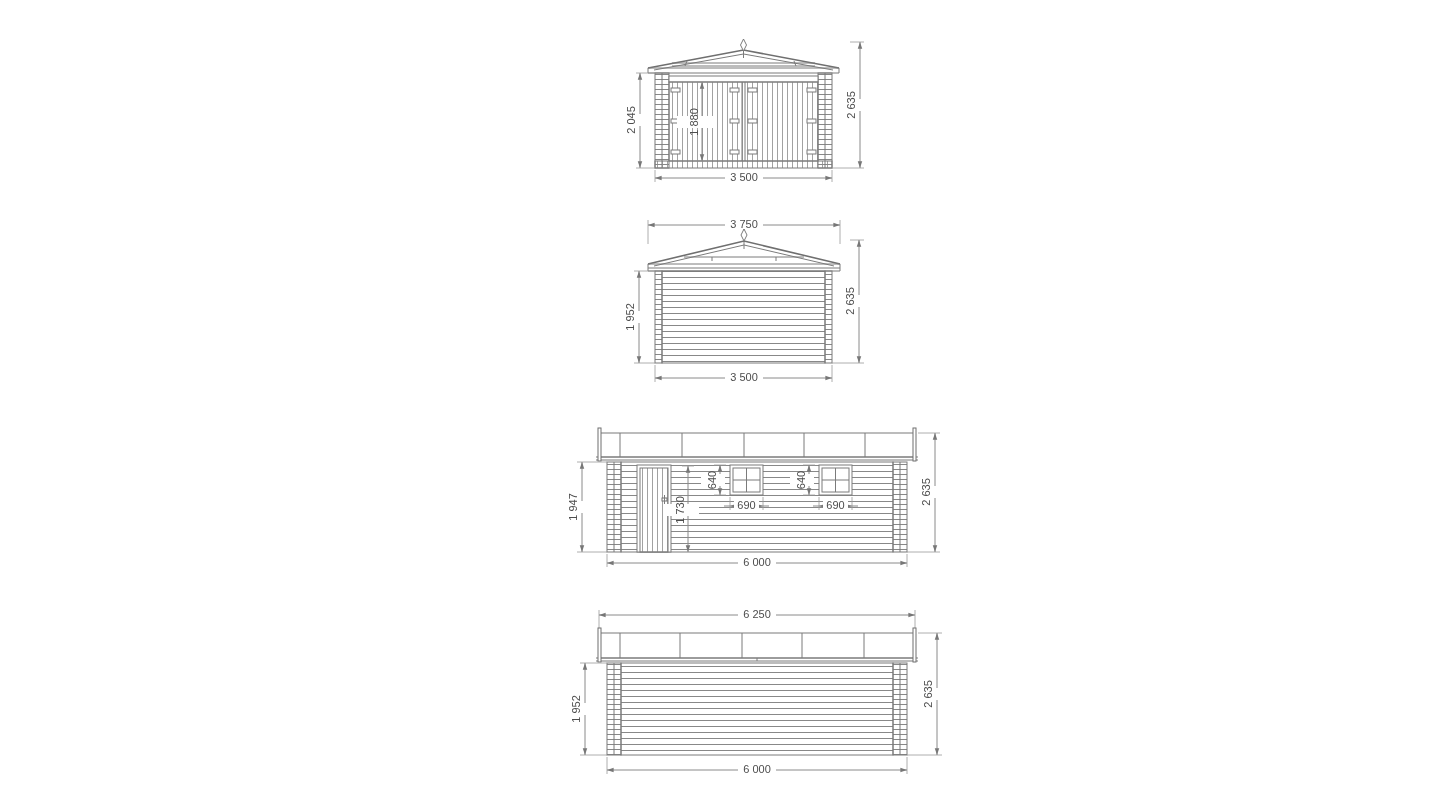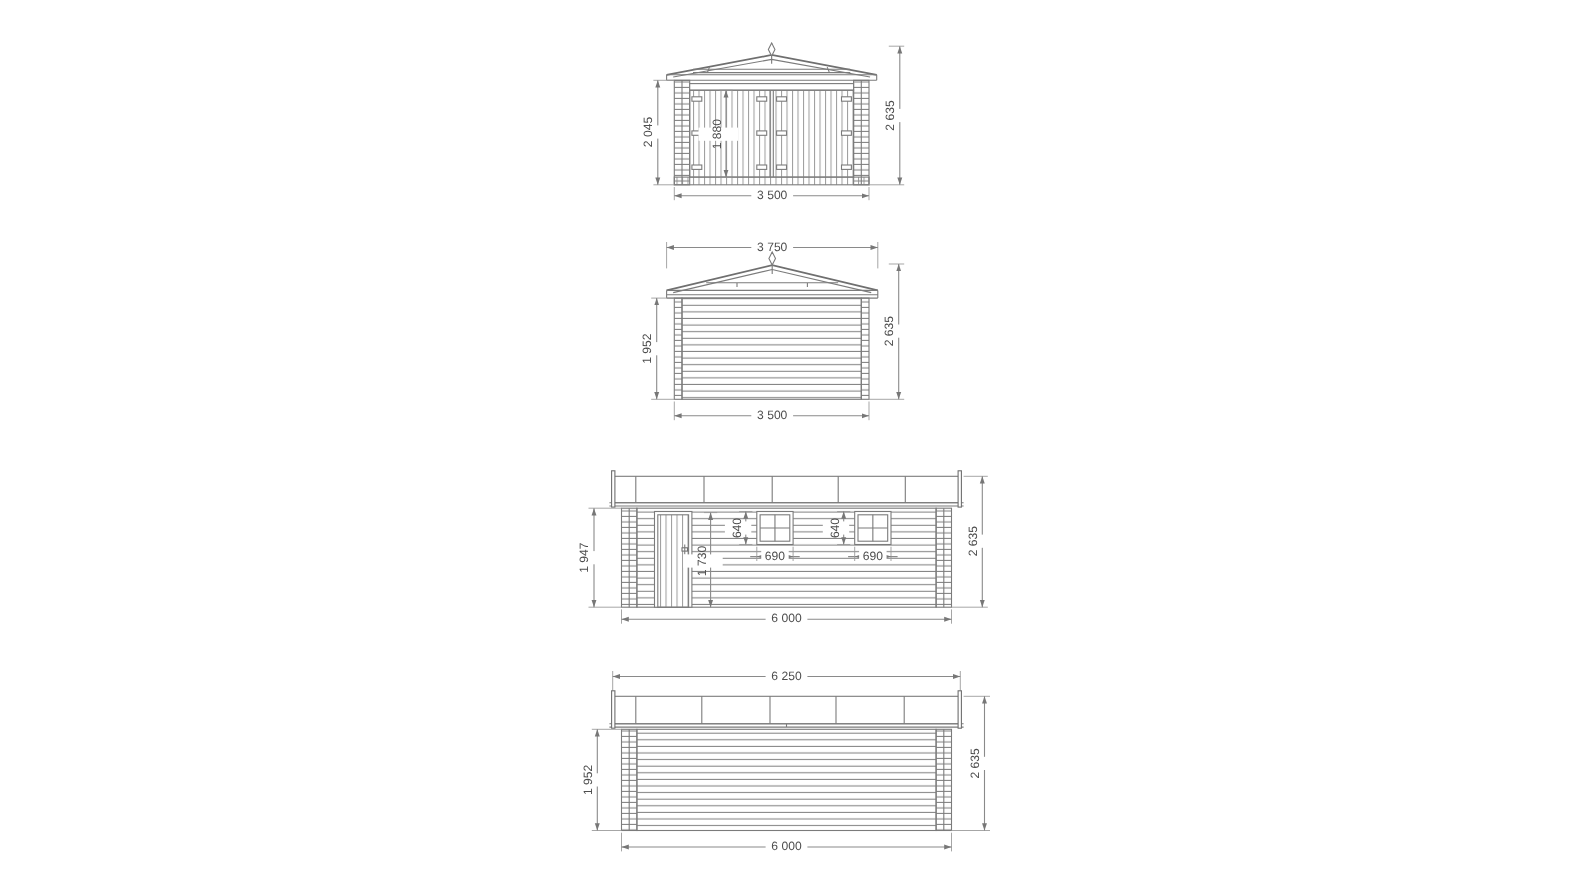--- a/index.html
+++ b/index.html
@@ -1,17 +1,17 @@
 <!DOCTYPE html>
 <html><head>
 <meta charset="utf-8">
 <style>
   html,body{margin:0;padding:0;background:#ffffff;}
   #canvas{position:relative;width:1282px;height:810px;background:#ffffff;overflow:hidden;
-          font-family:"Liberation Sans", sans-serif;}
+          font-family:"Liberation Sans", sans-serif;margin-left:42px;}
   .view{position:absolute;}
   svg text{font-family:"Liberation Sans", sans-serif;font-size:11px;fill:#4d4d4d;}
   .bl{stroke:#7b7b7b;stroke-width:1;fill:none;}          
   .bl2{stroke:#6f6f6f;stroke-width:1.6;fill:none;}       
   .dl{stroke:#8a8a8a;stroke-width:1;fill:none;}          
   .xl{stroke:#9a9a9a;stroke-width:0.8;fill:none;}        
   .halo{fill:#ffffff;}
 </style>
 </head>
 <body>

